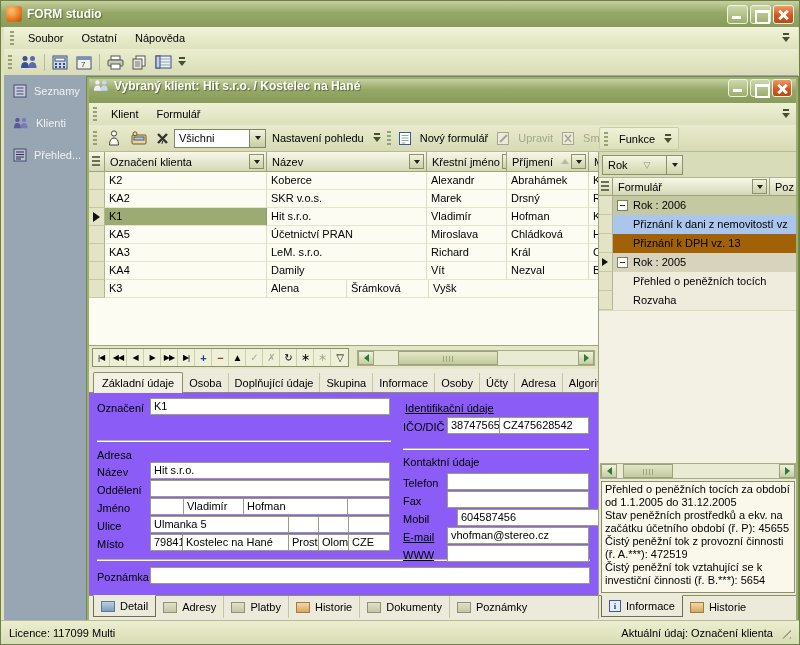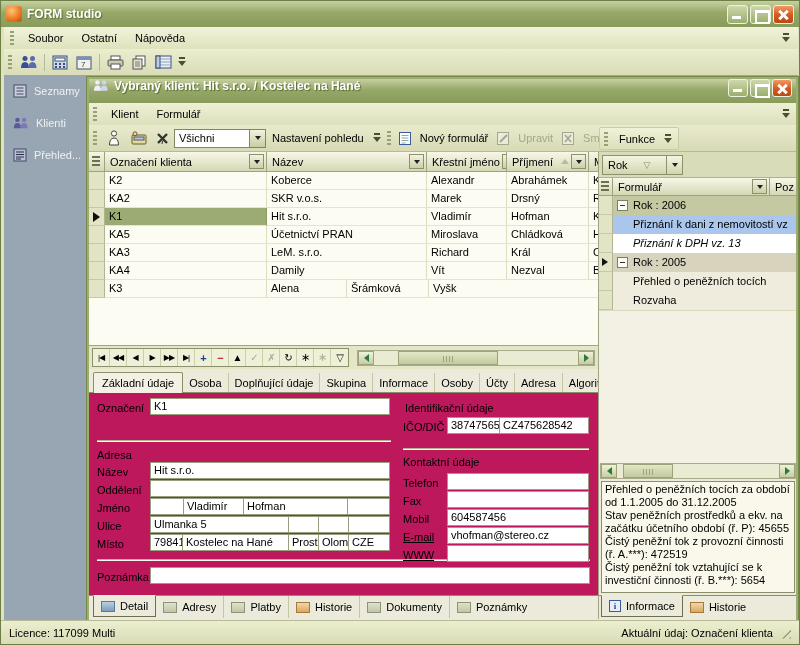--- a/index.html
+++ b/index.html
@@ -101,21 +101,21 @@
     background:repeating-linear-gradient(to right,#9aa37c 0 1px,transparent 1px 3px); }
 
   
   .tabstrip { position:absolute; top:217px; left:0; width:100%; height:24px; background:#eceadb;
     display:flex; align-items:flex-end; padding-left:4px; border-bottom:1px solid #8a8e6b; }
   .tab { padding:4px 6px 3px; white-space:nowrap; border-right:1px solid #c3c6a3; }
   .tab.active { background:#f3f1e4; border:1px solid #8a8e6b; border-bottom:none; border-radius:2px 2px 0 0;
     margin-bottom:-1px; padding:4px 8px; }
 
   
-  .formarea { position:absolute; top:241px; left:0; width:100%; height:202px; background:#be185d;padding-left:36px; }
+  .formarea { position:absolute; top:241px; left:0; width:100%; height:202px; background:#8b5cf6;padding-left:36px; }
   .lbl { position:absolute; white-space:nowrap; }
   .fld { position:absolute; height:17px; background:#fff; border:1px solid #9b9e7e; padding:1px 3px; white-space:nowrap; overflow:hidden; }
   .hdiv { position:absolute; height:2px; border-top:1px solid #b2b58f; border-bottom:1px solid #fbfaf0; }
   .ul { text-decoration:underline; }
 
   
   .bottomtabs { position:absolute; bottom:0; left:0; width:100%; height:24px; background:#eceadb;
     border-top:1px solid #8a8e6b; display:flex; padding-left:4px; }
   .btab { display:flex; align-items:center; gap:5px; padding:0 7px; white-space:nowrap; border-right:1px solid #c3c6a3; height:22px; }
   .btab.active { border:1px solid #6b6f4e; border-top:1px solid #eceadb; margin-top:-1px; background:#eceadb; }
@@ -133,21 +133,21 @@
   .f-head { display:flex; height:18px; }
   .f-corner { width:14px; flex:none; background:linear-gradient(#f6f5e7,#d5d8b5); border:1px solid #9ea37d; border-width:0 1px 1px 0; position:relative; }
   .f-corner::after { content:""; position:absolute; left:2px; top:3px; width:8px; height:10px;
     background:repeating-linear-gradient(to bottom,#6b7050 0 2px,transparent 2px 4px); }
   .f-colmain { flex:1; } .f-colpoz { width:26px; flex:none; border-right:none; }
   .f-row { display:flex; height:19px; }
   .f-ind { width:14px; flex:none; background:#e2e4c5; border-right:1px solid #b2b592; border-bottom:1px solid #c6c9a6; position:relative; }
   .f-ind.cur::after { content:""; position:absolute; left:3px; top:5px; border-top:4px solid transparent; border-bottom:4px solid transparent; border-left:6px solid #111; }
   .f-cell { flex:1; display:flex; align-items:center; gap:5px; padding:0 2px 0 4px; white-space:nowrap; overflow:hidden; border-bottom:1px solid #0000; }
   .bg-group1 { background:#c5c9a2; } .bg-group2 { background:#d8d3bc; }
-  .bg-sel { background:#aac6ec; } .bg-mint { background:#ffffff;font-style:italic; } .bg-beige { background:#f0ecdd; }
+  .bg-sel { background:#aac6ec; } .bg-mint { background:#a16207; } .bg-beige { background:#f0ecdd; }
   .minus-box { width:11px; height:11px; flex:none; background:#fdfdf6; border:1px solid #77806a; position:relative; }
   .minus-box::after { content:""; position:absolute; left:2px; top:4px; width:5px; height:1px; background:#333; }
   .indent { padding-left:20px; }
   .f-filler { background:#f3f1e4; position:absolute; top:158px; left:0; width:100%; height:153px; border-top:1px solid #d8dabc; }
   .f-hscroll { position:absolute; top:311px; left:1px; width:196px; height:16px; border:1px solid #a9ac8a; background:#e9ebd2; display:flex; }
   .infobox { position:absolute; top:329px; left:2px; width:194px; height:112px; background:#f9f8eb;
     border:1px solid #8a8e6b; padding:1px 3px; line-height:13px; white-space:pre-wrap; overflow:hidden; }
   .r-tabs { position:absolute; bottom:0; left:0; width:100%; height:24px; border-top:1px solid #8a8e6b; display:flex; padding-left:2px; background:#eceadb; }
   .itab-i { width:12px; height:12px; flex:none; border:1px solid #3a5a9a; background:#e8eef8; color:#2244aa;
     font-weight:bold; font-size:9px; display:flex; align-items:center; justify-content:center; font-family:"Liberation Serif",serif; }
@@ -502,34 +502,34 @@
             <span class="fld" style="left:61px;top:141px;width:33px;">79841</span>
             <span class="fld" style="left:93px;top:141px;width:107px;">Kostelec na Hané</span>
             <span class="fld" style="left:199px;top:141px;width:31px;">Prost</span>
             <span class="fld" style="left:229px;top:141px;width:31px;">Olom</span>
             <span class="fld" style="left:259px;top:141px;width:42px;">CZE</span>
 
             <div class="hdiv" style="left:8px;top:166px;width:493px;"></div>
             <span class="lbl" style="left:8px;top:178px;">Poznámka</span>
             <span class="fld" style="left:61px;top:174px;width:440px;"></span>
 
-            <span class="lbl" style="left:316px;top:9px;">Identifikační údaje</span>
+            <span class="lbl" style="left:316px;top:9px;text-decoration:underline;">Identifikační údaje</span>
             <span class="lbl" style="left:314px;top:28px;">IČO/DIČ</span>
             <span class="fld" style="left:358px;top:24px;width:53px;">38747565</span>
             <span class="fld" style="left:410px;top:24px;width:90px;">CZ475628542</span>
 
             <div class="hdiv" style="left:314px;top:55px;width:186px;"></div>
             <span class="lbl" style="left:314px;top:63px;">Kontaktní údaje</span>
 
             <span class="lbl" style="left:314px;top:84px;">Telefon</span>
             <span class="fld" style="left:358px;top:80px;width:142px;"></span>
             <span class="lbl" style="left:314px;top:102px;">Fax</span>
             <span class="fld" style="left:358px;top:98px;width:142px;"></span>
             <span class="lbl" style="left:314px;top:120px;">Mobil</span>
-            <span class="fld" style="left:358px;top:116px;width:142px;">604587456</span>
+            <span class="fld" style="left:368px;top:116px;width:142px;">604587456</span>
             <span class="lbl ul" style="left:314px;top:138px;">E-mail</span>
             <span class="fld" style="left:358px;top:134px;width:142px;">vhofman@stereo.cz</span>
             <span class="lbl ul" style="left:314px;top:156px;">WWW</span>
             <span class="fld" style="left:358px;top:152px;width:142px;"></span>
           </div>
 
           <div class="bottomtabs">
             <span class="btab active">
               <span class="mini-ico col"></span>
               <span>Detail</span>

